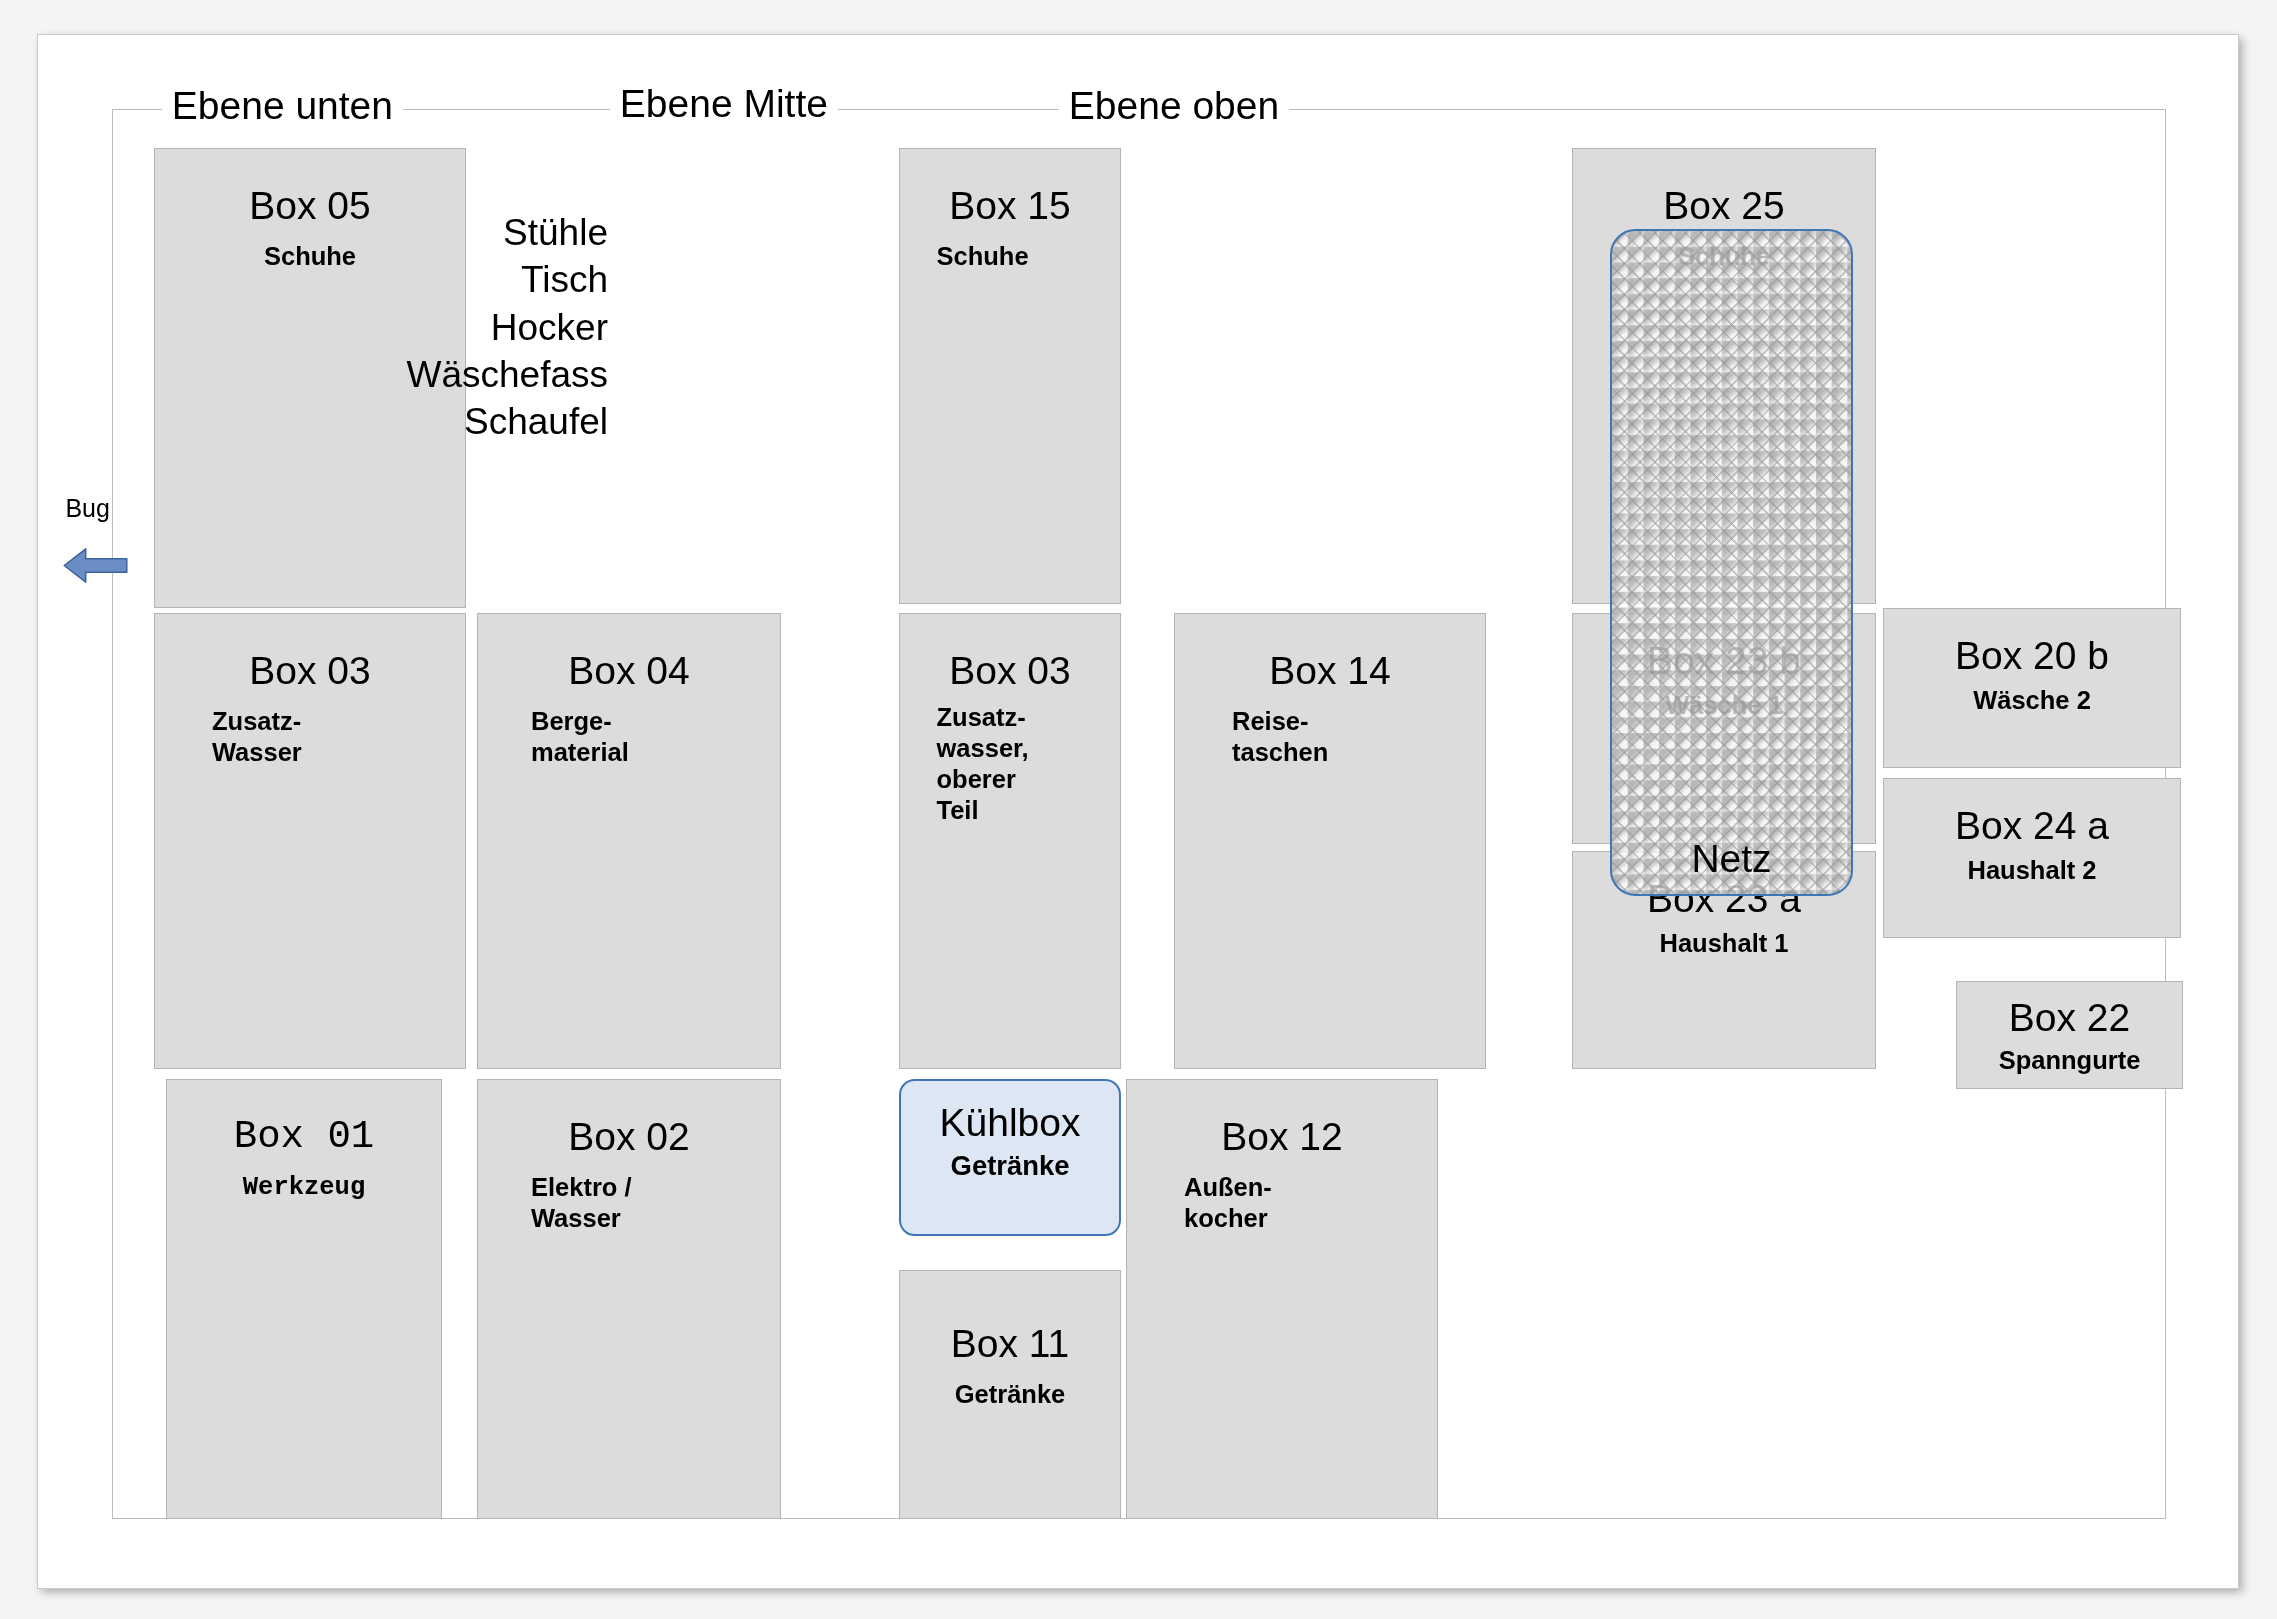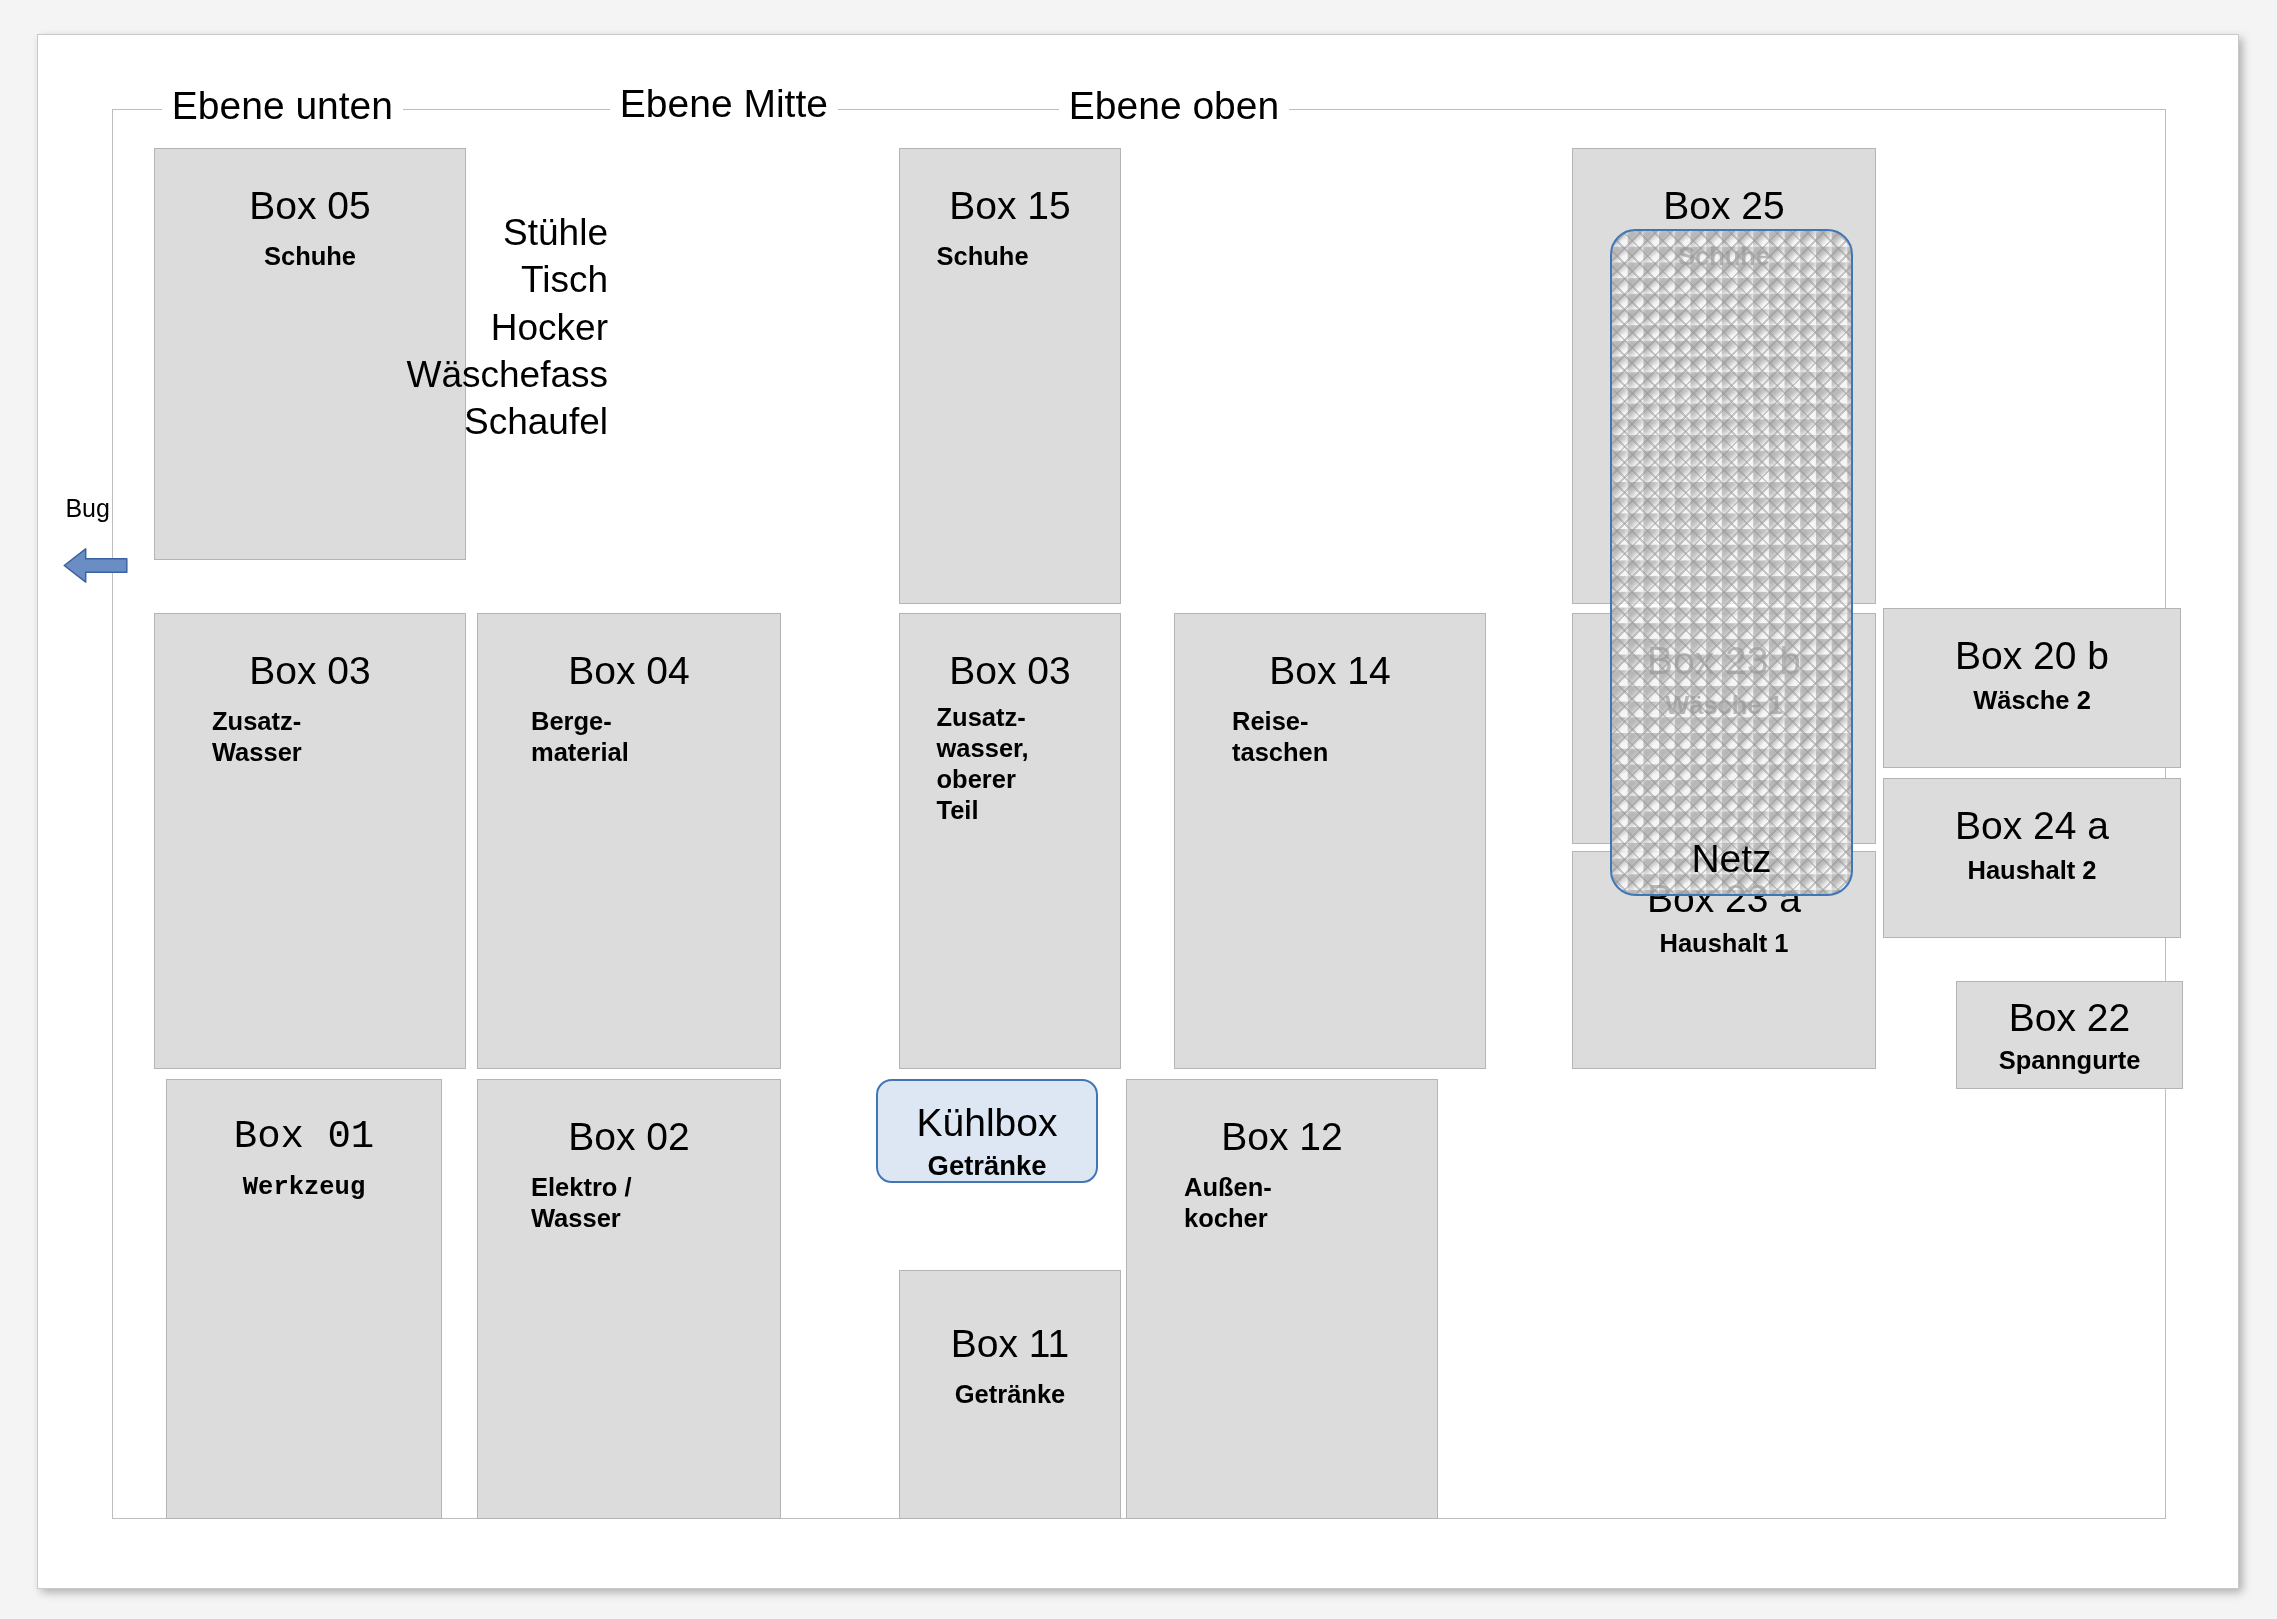--- a/index.html
+++ b/index.html
@@ -160,21 +160,21 @@
     <div class="section-label" style="left:572px; top:49px;">Ebene Mitte</div>
     <div class="section-label" style="left:1021px; top:51px;">Ebene oben</div>
 
     <div id="bug-label" style="left:27.4px; top:461px;">Bug</div>
     <div id="bug-arrow" style="left:21.6px; top:508px;">
       <svg width="71" height="45" viewBox="0 0 72 46" xmlns="http://www.w3.org/2000/svg">
         <path d="M4 23 L26 6 L26 16 L68 16 L68 30 L26 30 L26 40 Z" fill="#6a8ec4" stroke="#3a62a0" stroke-width="1.5" stroke-linejoin="round"></path>
       </svg>
     </div>
 
-    <div class="box" style="left:116px; top:113px; width:312px; height:412px;">
+    <div class="box" style="left:116px; top:113px; width:312px; height:460px;">
       <div class="box-inner">
         <div class="title">Box 05</div>
         <div class="sub">Schuhe</div>
       </div>
     </div>
 
     <div id="loose-items" style="left:294px; top:174px; width:276px;">Stühle
 Tisch
 Hocker
 Wäschefass
@@ -229,21 +229,21 @@
     </div>
 
     <div class="box" style="left:1136px; top:578px; width:312px; height:456px;">
       <div class="box-inner">
         <div class="title">Box 14</div>
         <div class="sub left-align" style="width:196px;">Reise-
 taschen</div>
       </div>
     </div>
 
-    <div class="box kuehl" style="left:838px; top:1044px; width:222px; height:104px;">
+    <div class="box kuehl" style="left:861px; top:1044px; width:222px; height:157px;">
       <div class="box-inner" style="top:21.6px; gap:5.9px;">
         <div class="title">Kühlbox</div>
         <div class="sub">Getränke</div>
       </div>
     </div>
 
     <div class="box" style="left:861px; top:1235px; width:222px; height:249px;padding-left:16px;">
       <div class="box-inner" style="top:53px;">
         <div class="title">Box 11</div>
         <div class="sub">Getränke</div>

